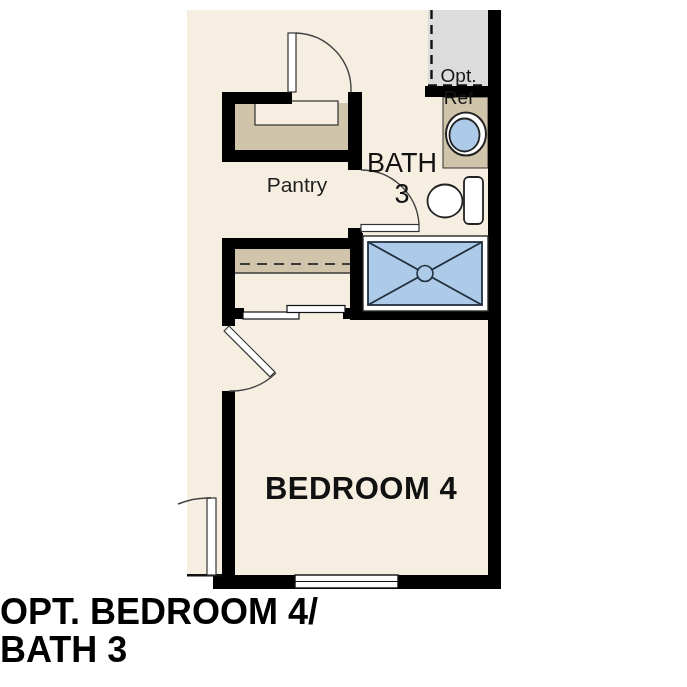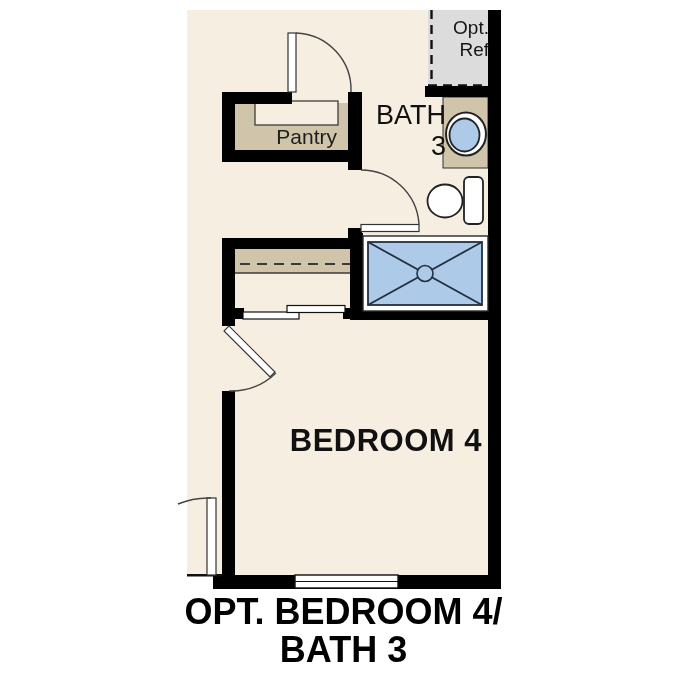--- a/index.html
+++ b/index.html
@@ -9,29 +9,29 @@
     -webkit-font-smoothing:antialiased;
   }
   #plan{position:relative;width:687px;height:687px;overflow:hidden;background:#fff;}
   svg{position:absolute;left:0;top:0;}
   .f-floor{fill:var(--floor);}
   .f-wall{fill:var(--wall);}
   .f-tan{fill:var(--shelf-tan);}
   .f-gray{fill:var(--optional-gray);}
   .f-blue{fill:var(--fixture-blue);}
   .lbl{
-    position:absolute;color:var(--text);text-align:right;
-    white-space:pre;user-select:none;
+    position:absolute;color:var(--text);text-align:center;
+    white-space:pre;user-select:none;margin-top:48px;
   }
   .lbl-pantry{left:257px;top:126px;width:80px;font-size:21px;line-height:22px;color:#1d1d1d;}
   .lbl-bath{left:358px;top:100px;width:88px;font-size:27px;line-height:31px;font-weight:normal;}
   .lbl-bedroom{left:240px;top:425px;width:242px;font-size:31px;line-height:32px;font-weight:bold;letter-spacing:.5px;}
   .lbl-optref{left:428px;top:17px;width:61px;font-size:19px;line-height:22px;color:#151515;}
   .caption{
-    position:absolute;left:0;top:593px;width:687px;text-align:center;
+    position:absolute;left:0;top:593px;width:687px;text-align:left;
     font-size:36px;line-height:38px;font-weight:bold;color:#000;
   }
 </style>
 </head>
 <body>
 
 <div id="plan">
   <svg width="687" height="687" viewBox="0 0 687 687">
 
     <rect class="f-floor" x="187" y="10" width="303" height="566"></rect>

